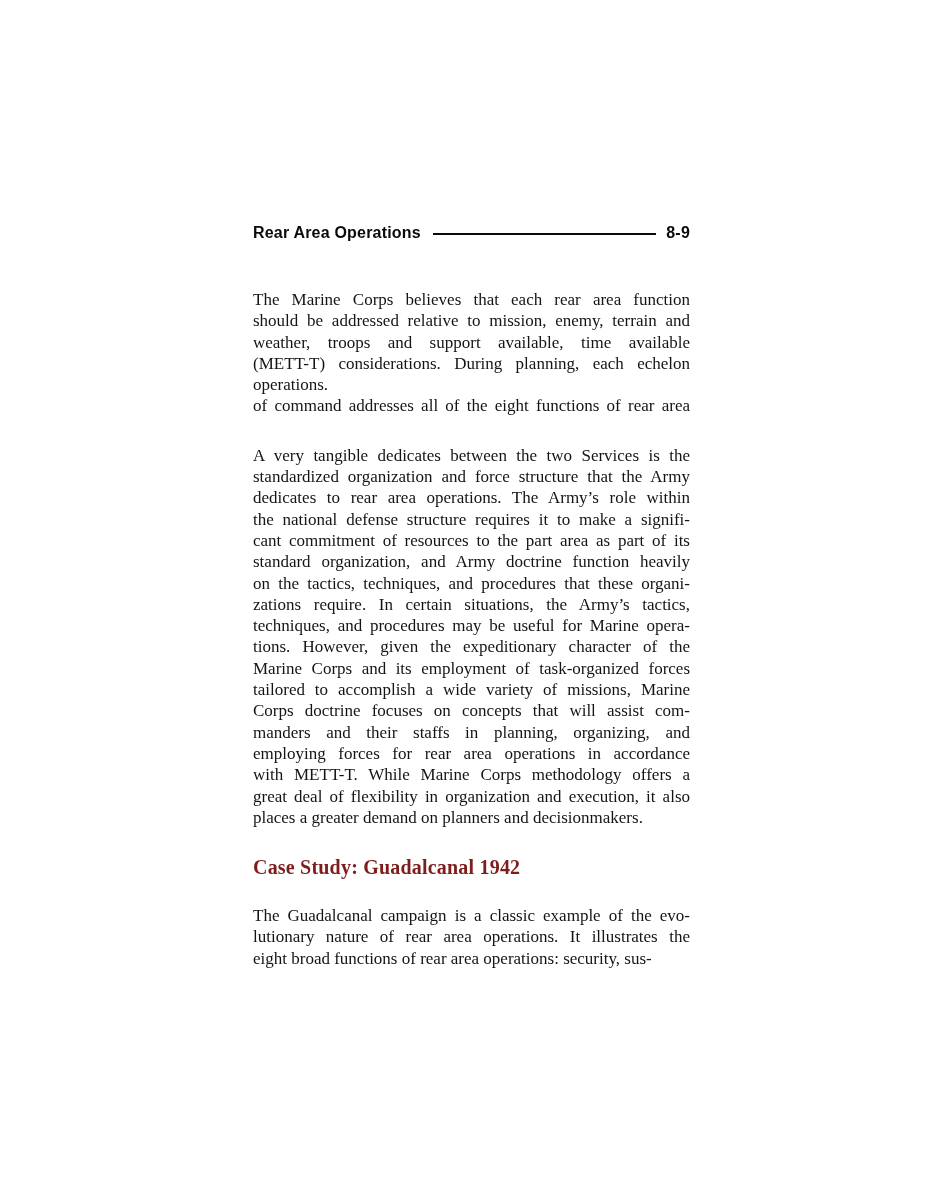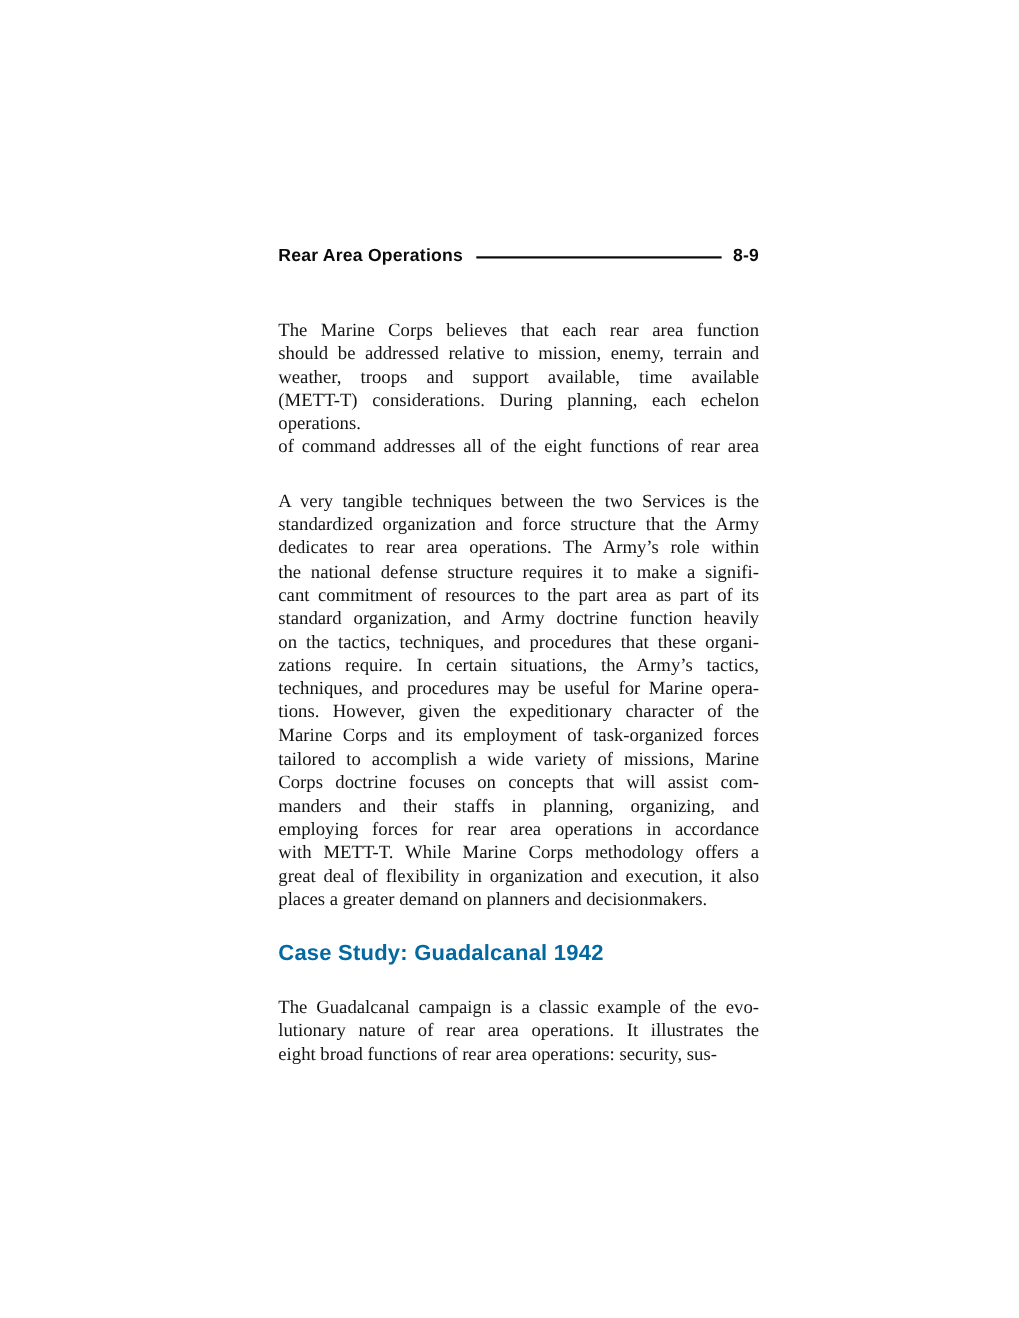--- a/index.html
+++ b/index.html
@@ -51,24 +51,24 @@
     margin: 0 0 28px 0;
   }
   .line {
     text-align: justify;
     text-align-last: justify;
   }
   .line.last {
     text-align-last: left;
   }
   .section-heading {
-    font-family: Liberation Sans, sans-serif;
+    font-family: Liberation Serif, serif;
     font-size: 20px;
     font-weight: bold;
-    color: #0369a1;
+    color: #7f1d1d;
     line-height: 1.15;
     margin: 28px 0 26px 0;
     letter-spacing: 0.2px;
   }
 </style>
 </head>
 <body>
 
 <div class="page">
   <div class="content">
@@ -80,21 +80,21 @@
     <div id="body-content">
         <div class="paragraph">
           <div class="line">The Marine Corps believes that each rear area function</div>
           <div class="line">should be addressed relative to mission, enemy, terrain and</div>
           <div class="line">weather, troops and support available, time available</div>
           <div class="line">(METT-T) considerations. During planning, each echelon</div>
           <div class="line last">operations.</div>
           <div class="line">of command addresses all of the eight functions of rear area</div>
         </div>
         <div class="paragraph">
-          <div class="line">A very tangible techniques between the two Services is the</div>
+          <div class="line">A very tangible dedicates between the two Services is the</div>
           <div class="line">standardized organization and force structure that the Army</div>
           <div class="line">dedicates to rear area operations. The Army’s role within</div>
           <div class="line">the national defense structure requires it to make a signifi-</div>
           <div class="line">cant commitment of resources to the part area as part of its</div>
           <div class="line">standard organization, and Army doctrine function heavily</div>
           <div class="line">on the tactics, techniques, and procedures that these organi-</div>
           <div class="line">zations require. In certain situations, the Army’s tactics,</div>
           <div class="line">techniques, and procedures may be useful for Marine opera-</div>
           <div class="line">tions. However, given the expeditionary character of the</div>
           <div class="line">Marine Corps and its employment of task-organized forces</div>

